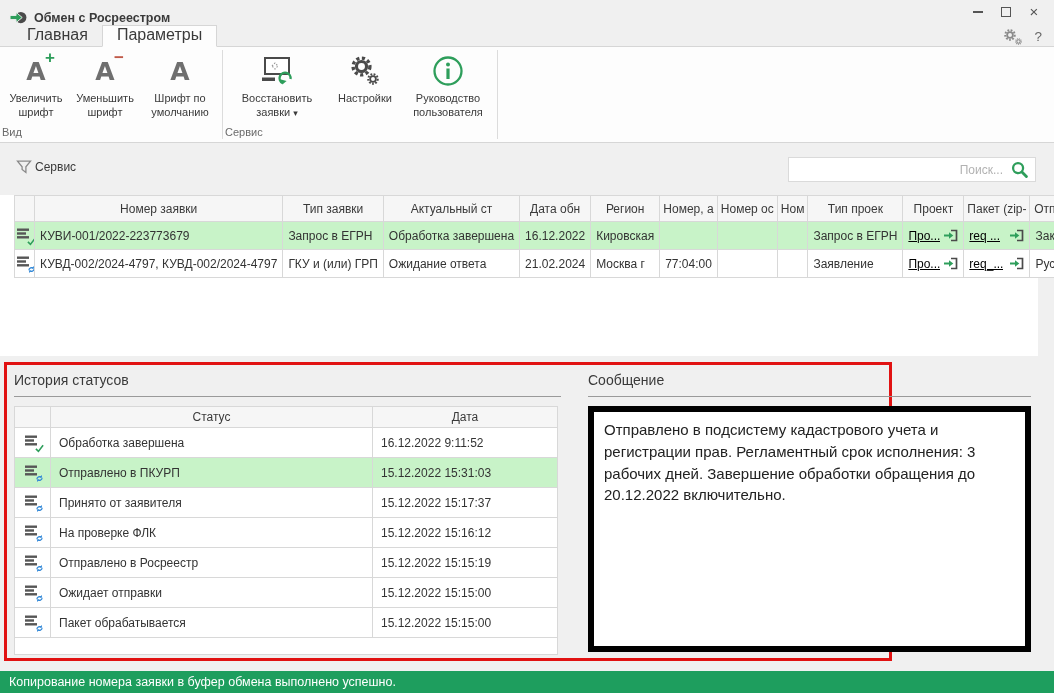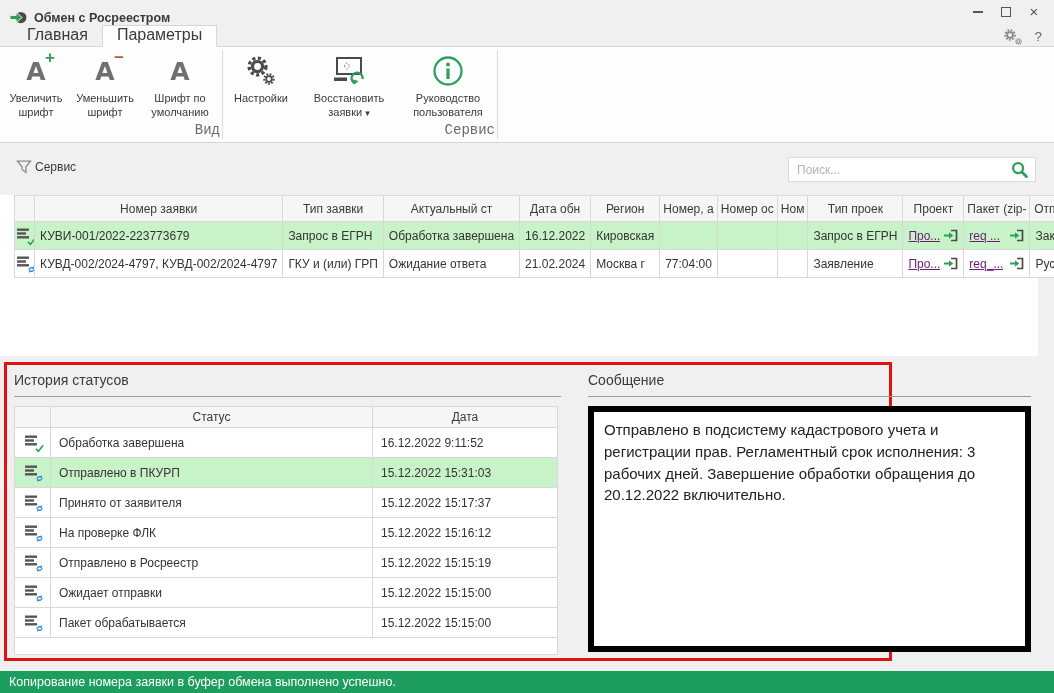--- a/index.html
+++ b/index.html
@@ -28,58 +28,58 @@
   .help-q { font-size:13.5px; color:#666; }
 
   
   .ribbon { height:97px; background:#fdfdfd; border-top:1px solid #d6d6d6; border-bottom:1px solid #d6d6d6;
             display:flex; align-items:stretch; padding-left:2px; position:relative; z-index:2; }
   .rgroup { display:flex; flex-direction:column; }
   .rbtns { flex:1; display:flex; align-items:flex-start; padding-top:6px; }
   .rbtn { display:flex; flex-direction:column; align-items:center; gap:3px; font-size:11px; line-height:1.25;
           text-align:center; color:#3a3a3a; padding:0 4px; cursor:default; }
   .ric { height:36px; display:flex; align-items:center; justify-content:center; }
-  .rgroup-label { text-align:right; font-size:14px; color:#6a6a6a; padding-bottom:4px;font-family:Liberation Mono, monospace; }
+  .rgroup-label { text-align:left; font-size:11px; color:#6a6a6a; padding-bottom:4px; }
   .rsep { width:1px; background:#dcdcdc; margin:3px 2px; }
   .w-inc { width:68px; } .w-dec { width:70px; } .w-def { width:80px; }
   .w-res { width:104px; } .w-set { width:72px; } .w-gui { width:94px; }
 
   .font-ic { position:relative; width:32px; height:32px; }
   .font-ic .A { display:block; text-align:center; font-size:25px; font-weight:700; color:#6f6f6f; line-height:34px;
                 font-family:"DejaVu Sans",sans-serif; }
   .font-ic .sign { position:absolute; top:-6px; right:-3px; font-size:17px; font-weight:700; line-height:1; }
   .sign-plus { color:var(--accent-green,#2e9e5b); }
   .sign-minus { color:#c05a49; }
   .caret { font-size:9px; color:#3a3a3a; }
 
   
   .filter-row { position:absolute; top:143px; left:0; right:0; height:52px; }
   .filter-btn { position:absolute; left:16px; top:16px; display:flex; align-items:center; gap:3px; font-size:12px; color:#3a3a3a; cursor:default; }
   .search-box { position:absolute; right:18px; top:14px; width:248px; height:25px; background:#fff; border:1px solid #dadada;
                 display:flex; align-items:center; }
-  .search-box input { flex:1; min-width:0; border:none; outline:none; background:transparent; font-family:inherit; font-size:12px; padding:0 8px; color:#333; }
+  .search-box input { flex:1; min-width:0; border:none; outline:none; background:transparent; font-family:inherit; font-size:12px; padding:0 8px; color:#333;text-align:right; }
   .search-box input::placeholder { color:#b2b2b2; }
   .search-ic { margin-right:7px; flex:none; display:flex; }
 
   
   .table-strip { position:absolute; top:195px; left:0; right:16px; height:161px; background:#fff; }
   table { border-collapse:collapse; table-layout:fixed; font-size:12px; }
   .req-table { position:absolute; left:14px; top:0; background:#fff; }
   .req-table th { height:26px; background:#f6f6f6; border:1px solid #d8d8d8; font-weight:400; color:#3a3a3a;
                   white-space:nowrap; overflow:hidden; padding:0 3px; text-align:center; }
   .req-table td { height:28px; border:1px solid #d8d8d8; padding:0 5px; white-space:nowrap; overflow:hidden; }
   tr.selected td { background:var(--selection-green,#c8f3c8); }
   td.icon-cell, th.icon-cell { text-align:center; padding:0; }
 
   .row-ic { position:relative; display:inline-block; width:19px; height:17px; vertical-align:middle; }
   .row-ic .base { position:absolute; left:0; top:0; color:#565656; }
   .row-ic .ovl { position:absolute; right:-2px; bottom:-2px; }
 
   .link-wrap { display:flex; align-items:center; justify-content:space-between; gap:3px; overflow:hidden; }
-  .cell-link { text-decoration:underline; color:#701a75; white-space:nowrap; overflow:hidden; cursor:pointer; }
+  .cell-link { text-decoration:underline; color:#000000; white-space:nowrap; overflow:hidden; cursor:pointer; }
   .export-ic { flex:none; display:flex; }
 
   
   .red-box { position:absolute; left:4px; top:362px; width:888px; height:299px;
              border:3px solid var(--alert-red-border,#e11212); background:#f0f0f0; }
   .panel { position:absolute; }
   .history-panel { left:7px; top:7px; width:547px; }
   .message-panel { left:581px; top:7px; width:443px; }
   .panel-title { font-size:14px; color:#3a3a3a; margin-bottom:8px; }
   .panel-rule { height:1px; background:#9a9a9a; }
@@ -211,40 +211,40 @@
           </span>
         <span>Шрифт по умолчанию</span>
       </div>
     </div>
     <div class="rgroup-label">Вид</div>
   </div>
   <div class="rsep"></div>
 
   <div class="rgroup">
     <div class="rbtns">
+      <div class="rbtn w-res">
+        <span class="ric">
+            <svg width="34" height="30">
+              <use href="#i-monitor"></use>
+            </svg>
+          </span>
+        <span><span>Восстановить заявки</span> <span class="caret">▾</span></span>
+      </div>
       <div class="rbtn w-set">
         <span class="ric">
             <span style="position:relative;width:32px;height:32px;color:#4a4a4a;">
           <svg width="21" height="21" style="position:absolute;left:2px;top:1px;">
                 <use href="#i-gear"></use>
               </svg>
           <svg width="12" height="12" style="position:absolute;right:2px;bottom:2px;">
                 <use href="#i-gear"></use>
               </svg>
         </span>
           </span>
         <span>Настройки</span>
-      </div>
-      <div class="rbtn w-res">
-        <span class="ric">
-            <svg width="34" height="30">
-              <use href="#i-monitor"></use>
-            </svg>
-          </span>
-        <span><span>Восстановить заявки</span> <span class="caret">▾</span></span>
       </div>
       <div class="rbtn w-gui">
         <span class="ric">
             <svg width="32" height="32">
               <use href="#i-info"></use>
             </svg>
           </span>
         <span>Руководство пользователя</span>
       </div>
     </div>

